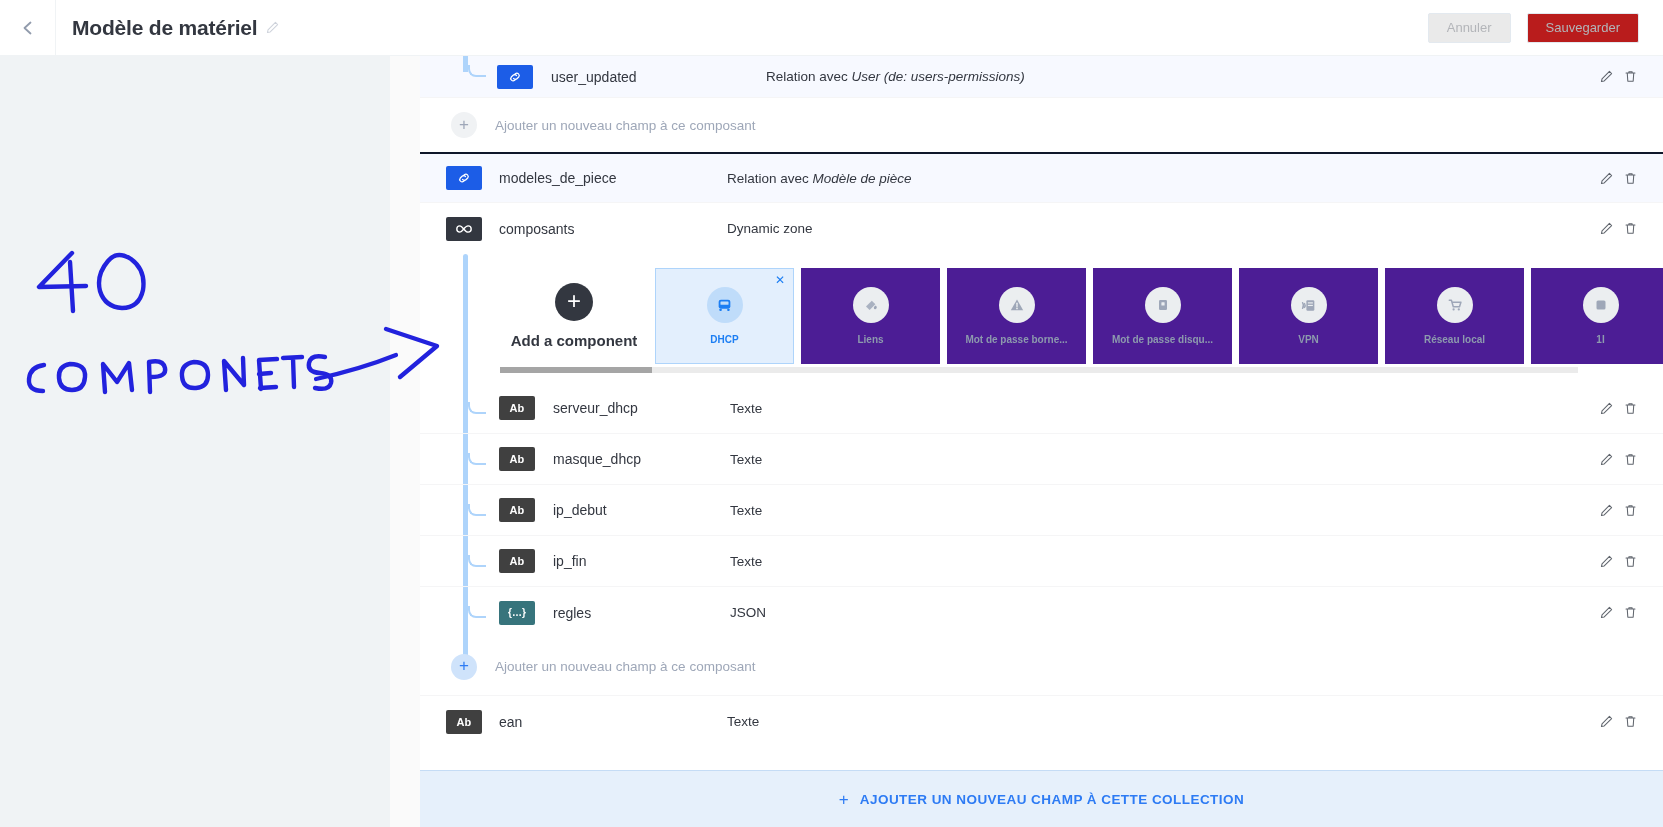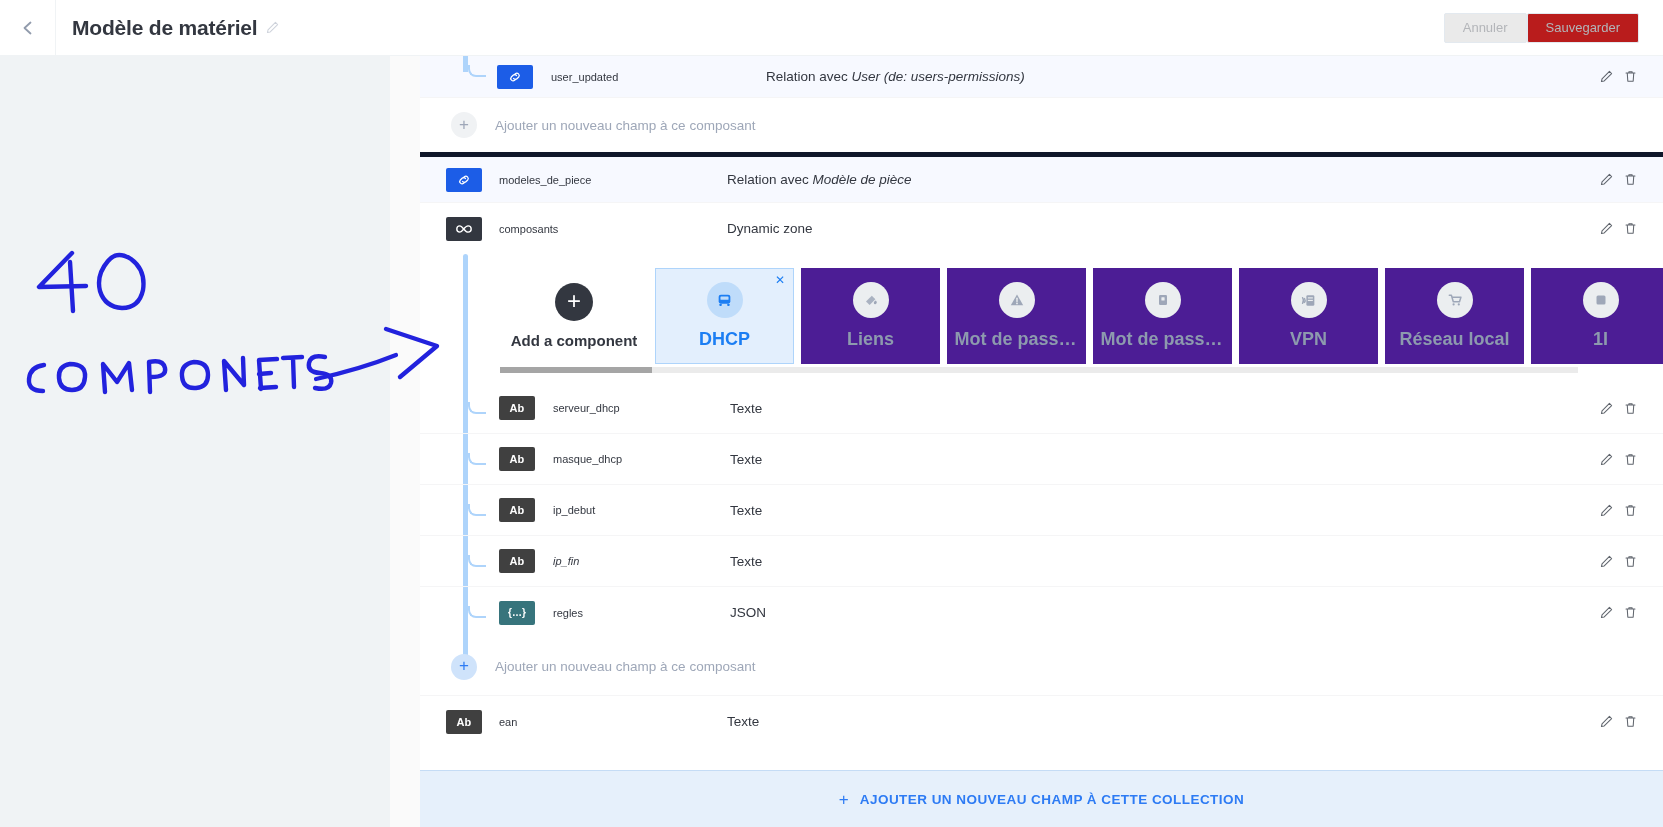--- a/index.html
+++ b/index.html
@@ -45,21 +45,21 @@
     margin-left: 16px;
     text-align: right;
   }
   .page-title {
     font-size: 21px; font-weight: bold; color: #333740;
     letter-spacing: -0.2px;
   }
   .title-edit-icon { opacity: .5; display:flex; }
   .topbar-actions {
     margin-left: auto; display: flex; align-items: center;
-    gap: 0; margin-right: 24px;
+    gap: 16px; margin-right: 24px;
   }
   .btn {
     height: 30px; padding: 0 18px;
     border-radius: 2px; border: 1px solid #e3e9ef;
     background: #eaeaea; color: #b3b5b9;
     font-size: 13px; font-family: "Liberation Sans", sans-serif;
     display: flex; align-items: center; justify-content: center;
     cursor: not-allowed;
   }
   .btn.cancel { background: #eaeaea; }
@@ -88,21 +88,21 @@
     display: flex; align-items: center; justify-content: center;
     font-size: 11px; font-weight: bold; color: #fff;
     flex: none;
   }
   .badge.relation { background: #1c5de7; }
   .badge.dynamic  { background: #333740; }
   .badge.text     { background: #404040; letter-spacing: .2px; }
   .badge.json     { background: #37747c; font-size: 10px; }
 
   .field-name {
-    font-size: 11px; color: #333740;
+    font-size: 14px; color: #333740;
     margin-left: 18px;
     width: 215px; flex: none;
   }
   .field-type {
     font-size: 13.5px; color: #333740;
     flex: 1;
   }
   .field-type em { font-style: italic; }
 
   .row-actions {
@@ -174,21 +174,21 @@
     border: 1px solid #aed4fb;
   }
   .tab-icon {
     width: 36px; height: 36px; border-radius: 50%;
     background: #ebeef0;
     display: flex; align-items: center; justify-content: center;
     color: #9ea7b8;
   }
   .tab.active .tab-icon { background: #bfdcfa; color: #1c7ef3; }
   .tab-label {
-    font-size: 18px; font-weight: bold; color: #8d9aae;
+    font-size: 10px; font-weight: bold; color: #8d9aae;
     max-width: 124px; overflow: hidden; white-space: nowrap;
     text-overflow: ellipsis; text-align: center;
   }
   .tab.active .tab-label { color: #1c7ef3; }
   .tab.add .tab-icon {
     width: 38px; height: 38px;
     background: #333740; color: #fff;
   }
   .tab.add .tab-icon span { font-size: 24px; line-height: 1; margin-top:-3px; font-weight: 300;}
   .tab.add .tab-label { color: #333740; font-size: 15px; max-width: none;}
@@ -292,21 +292,21 @@
       </div>
     </div>
 
     <div class="add-field-row" style="height:54px;">
       <div class="plus-circle grey" style="margin-left:31px;">
         <span>+</span>
       </div>
       <div class="add-field-label">Ajouter un nouveau champ à ce composant</div>
     </div>
 
-    <div class="field-row highlight" style="height:51px;border-top:5px solid #0f172a;">
+    <div class="field-row highlight" style="height:51px;border-top:2px solid #0f172a;">
       <div class="badge relation" style="margin-left:26px;">
         <svg width="14" height="14" viewBox="0 0 16 16">
           <path d="M6.3 9.7a2.6 2.6 0 0 0 3.9.3l2-2a2.7 2.7 0 0 0-3.8-3.8L7.3 5.3" fill="none" stroke="#fff" stroke-width="1.4" stroke-linecap="round"></path>
           <path d="M9.7 6.3a2.6 2.6 0 0 0-3.9-.3l-2 2a2.7 2.7 0 0 0 3.8 3.8l1.1-1.1" fill="none" stroke="#fff" stroke-width="1.4" stroke-linecap="round"></path>
         </svg>
       </div>
       <div class="field-name" style="margin-left:17px;width:228px;">modeles_de_piece</div>
       <div class="field-type">
         <span>Relation avec </span><em>Modèle de pièce</em>
       </div>
@@ -484,21 +484,21 @@
               <span>
                 <svg width="13" height="13" viewBox="0 0 16 16">
                   <path d="M2.5 3.6h11M6 3.6V2.2h4v1.4M4 3.6l.7 10.2h6.6L12 3.6" fill="none" stroke="#454b54" stroke-width="1.3" stroke-linecap="round" stroke-linejoin="round"></path>
                 </svg>
               </span>
             </div>
           </div>
           <div class="field-row nested">
             <div class="dz-stub" style="top:19px;"></div>
             <div class="badge text" style="margin-left:79px;">Ab</div>
-            <div class="field-name" style="margin-left:18px;width:177px;font-style:italic;">ip_fin</div>
+            <div class="field-name" style="margin-left:18px;width:177px;">ip_fin</div>
             <div class="field-type">Texte</div>
             <div class="row-actions">
               <span>
                 <svg width="13" height="13" viewBox="0 0 16 16">
                   <path d="M11.6 1.7 L14.3 4.4 L5.2 13.5 L1.8 14.2 L2.5 10.8 Z" fill="none" stroke="#454b54" stroke-width="1.3" stroke-linejoin="round"></path>
                 </svg>
               </span>
               <span>
                 <svg width="13" height="13" viewBox="0 0 16 16">
                   <path d="M2.5 3.6h11M6 3.6V2.2h4v1.4M4 3.6l.7 10.2h6.6L12 3.6" fill="none" stroke="#454b54" stroke-width="1.3" stroke-linecap="round" stroke-linejoin="round"></path>

